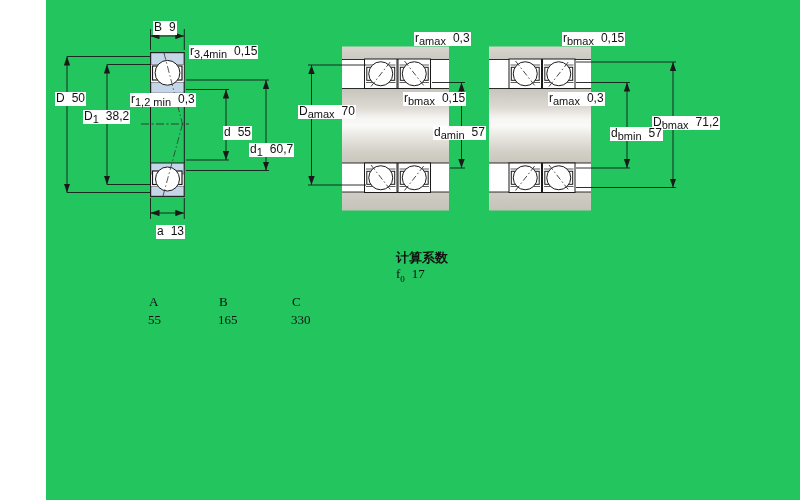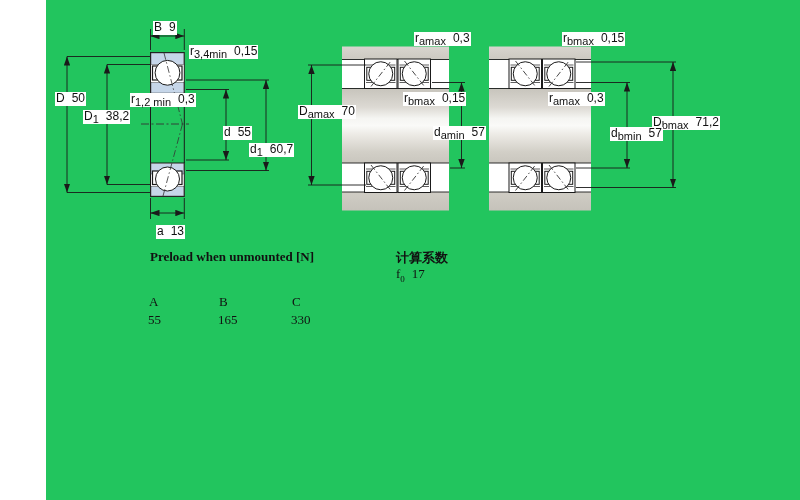--- a/index.html
+++ b/index.html
@@ -148,21 +148,20 @@
   <span class="dim" style="left:368px;top:32px"><span>r</span><sub>amax</sub><span class="v">0,3</span></span>
   <span class="dim" style="left:357px;top:92px"><span>r</span><sub>bmax</sub><span class="v">0,15</span></span>
   <span class="dim" style="left:252px;top:105px"><span>D</span><sub>amax</sub><span class="v">70</span></span>
   <span class="dim" style="left:387px;top:126px"><span>d</span><sub>amin</sub><span class="v">57</span></span>
 
   <span class="dim" style="left:516px;top:32px"><span>r</span><sub>bmax</sub><span class="v">0,15</span></span>
   <span class="dim" style="left:502px;top:92px"><span>r</span><sub>amax</sub><span class="v">0,3</span></span>
   <span class="dim" style="left:606px;top:116px"><span>D</span><sub>bmax</sub><span class="v">71,2</span></span>
   <span class="dim" style="left:564px;top:127px"><span>d</span><sub>bmin</sub><span class="v">57</span></span>
 
-  <span class="txt serif bold" style="left:104px;top:249px">Preload when unmounted [N]</span>
   <span class="txt serif bold" style="left:350px;top:249px">计算系数</span>
   <span class="txt serif" style="left:350px;top:266px"><span>f</span><sub style="font-size:9px">0</sub><span style="margin-left:7px">17</span></span>
 
   <span class="txt serif" style="left:103px;top:294px">A</span>
   <span class="txt serif" style="left:173px;top:294px">B</span>
   <span class="txt serif" style="left:246px;top:294px">C</span>
   <span class="txt serif" style="left:102px;top:312px">55</span>
   <span class="txt serif" style="left:172px;top:312px">165</span>
   <span class="txt serif" style="left:245px;top:312px">330</span>
 

